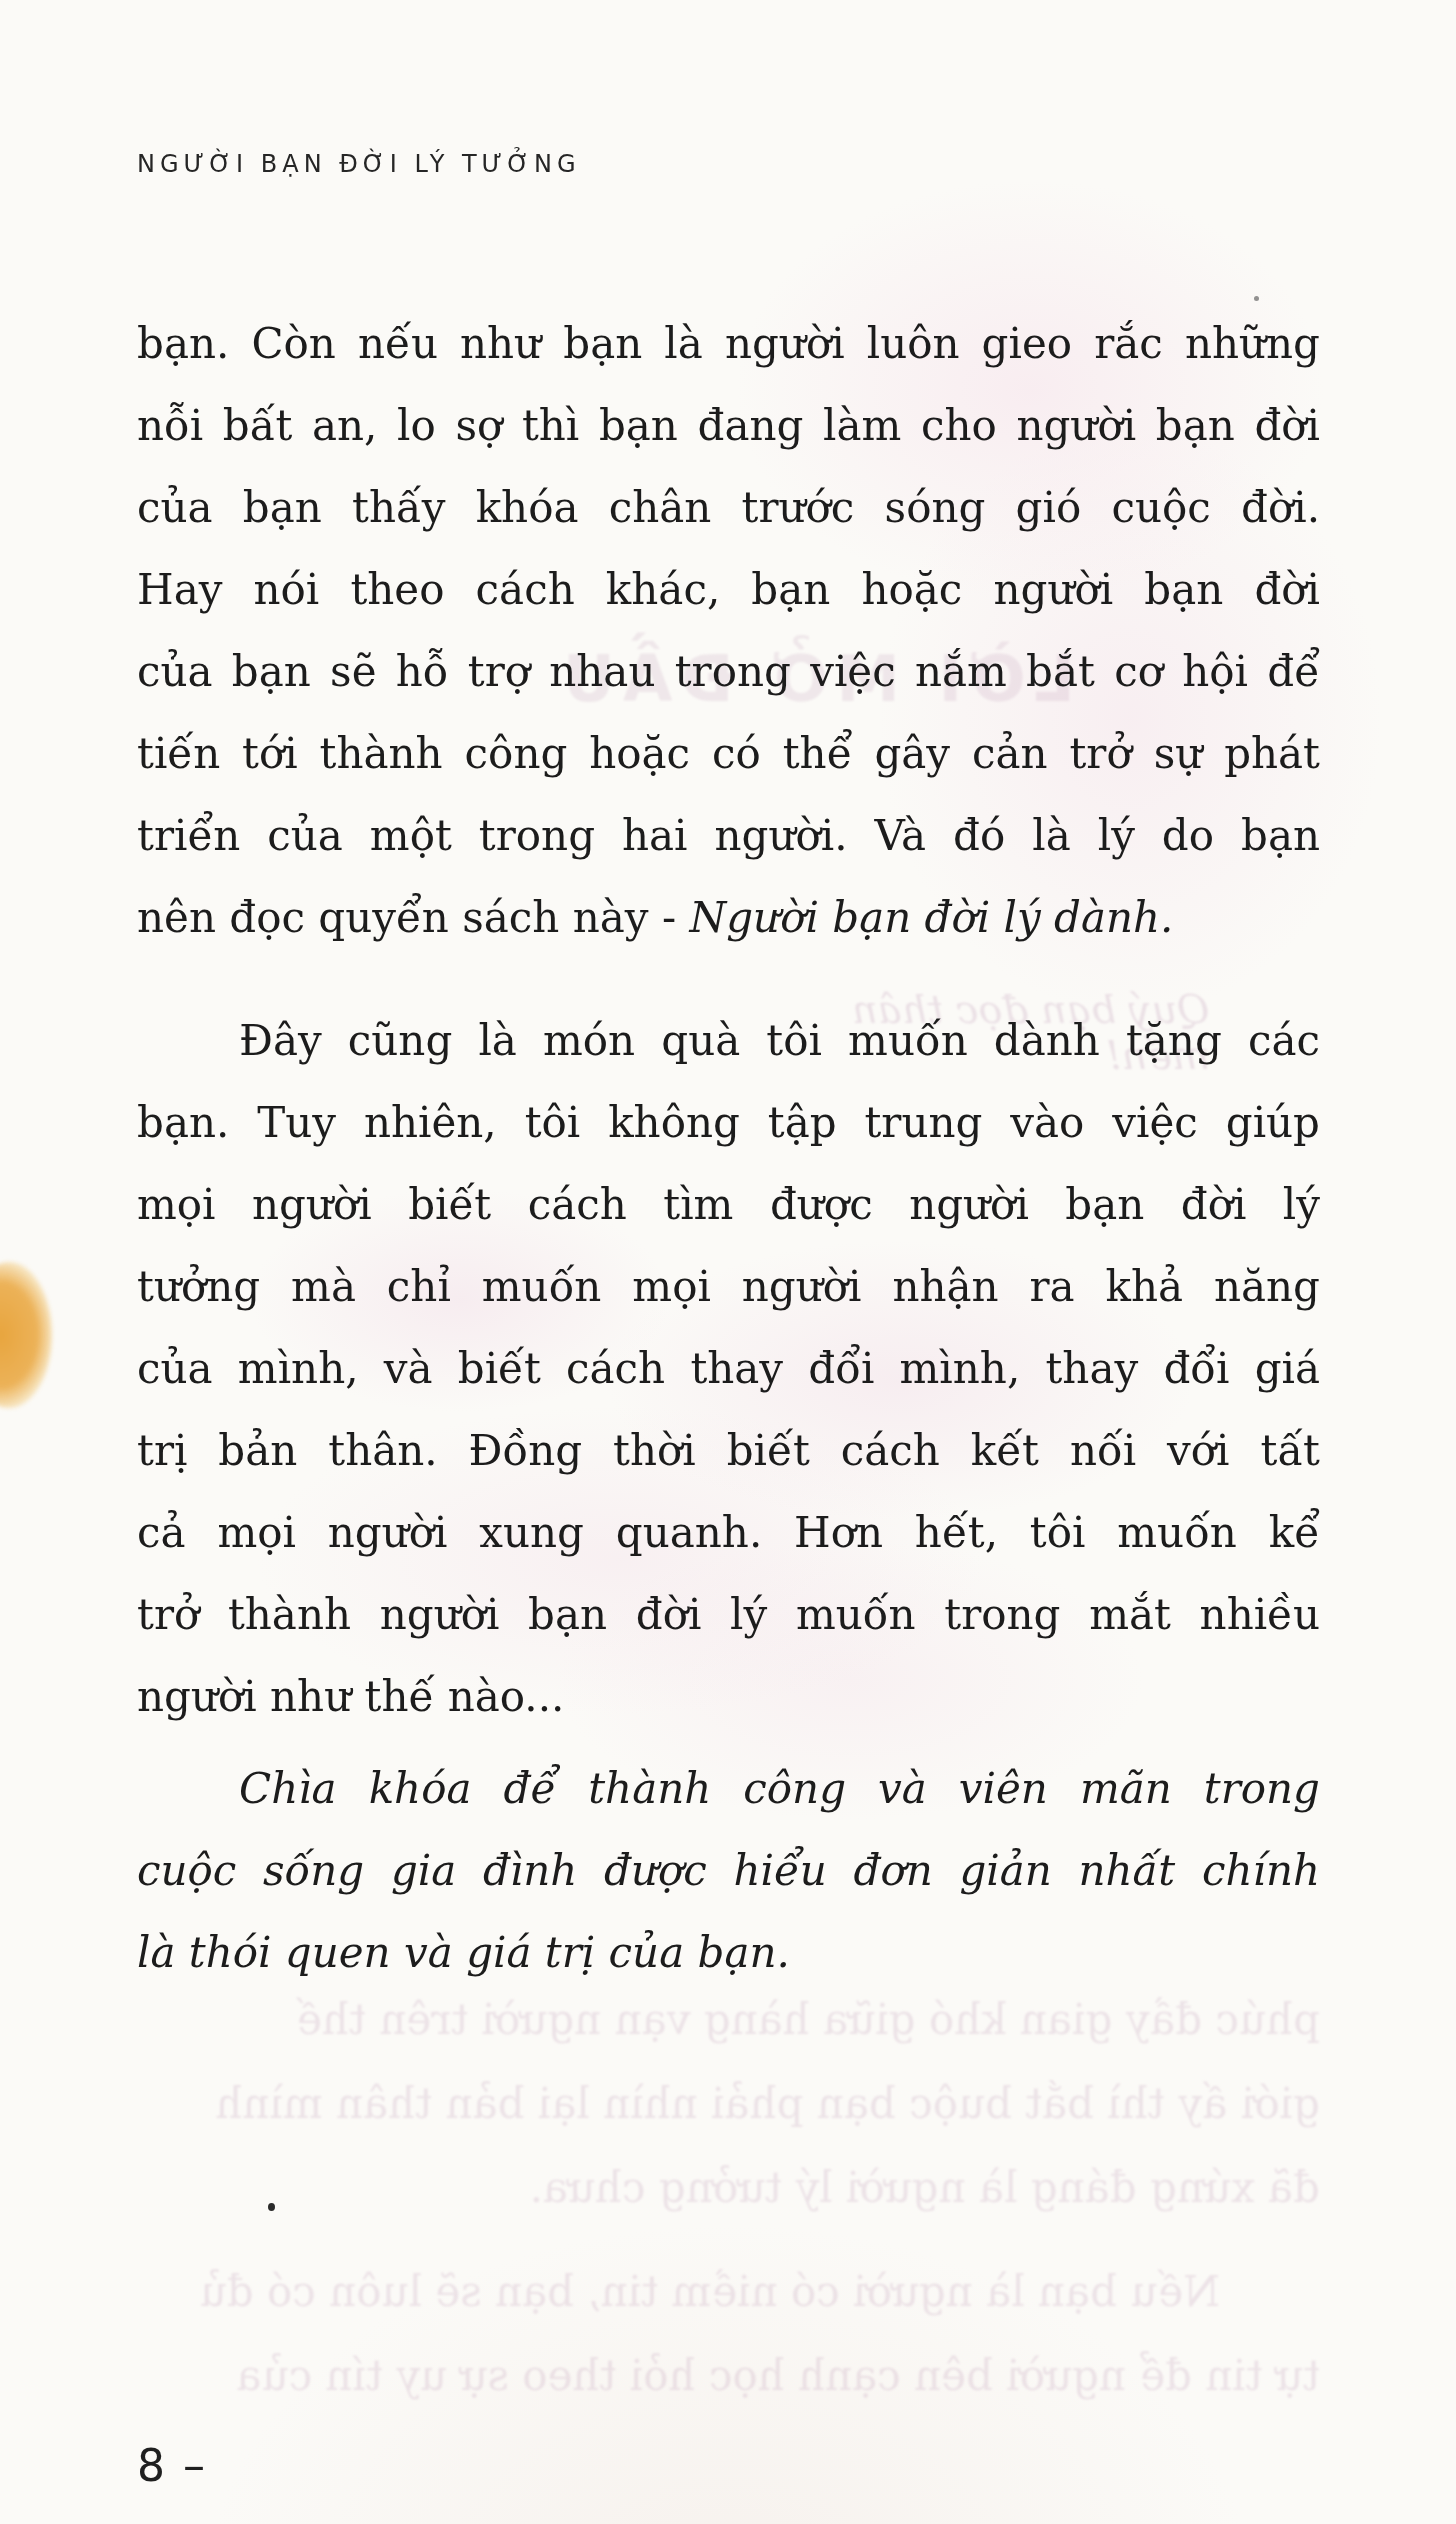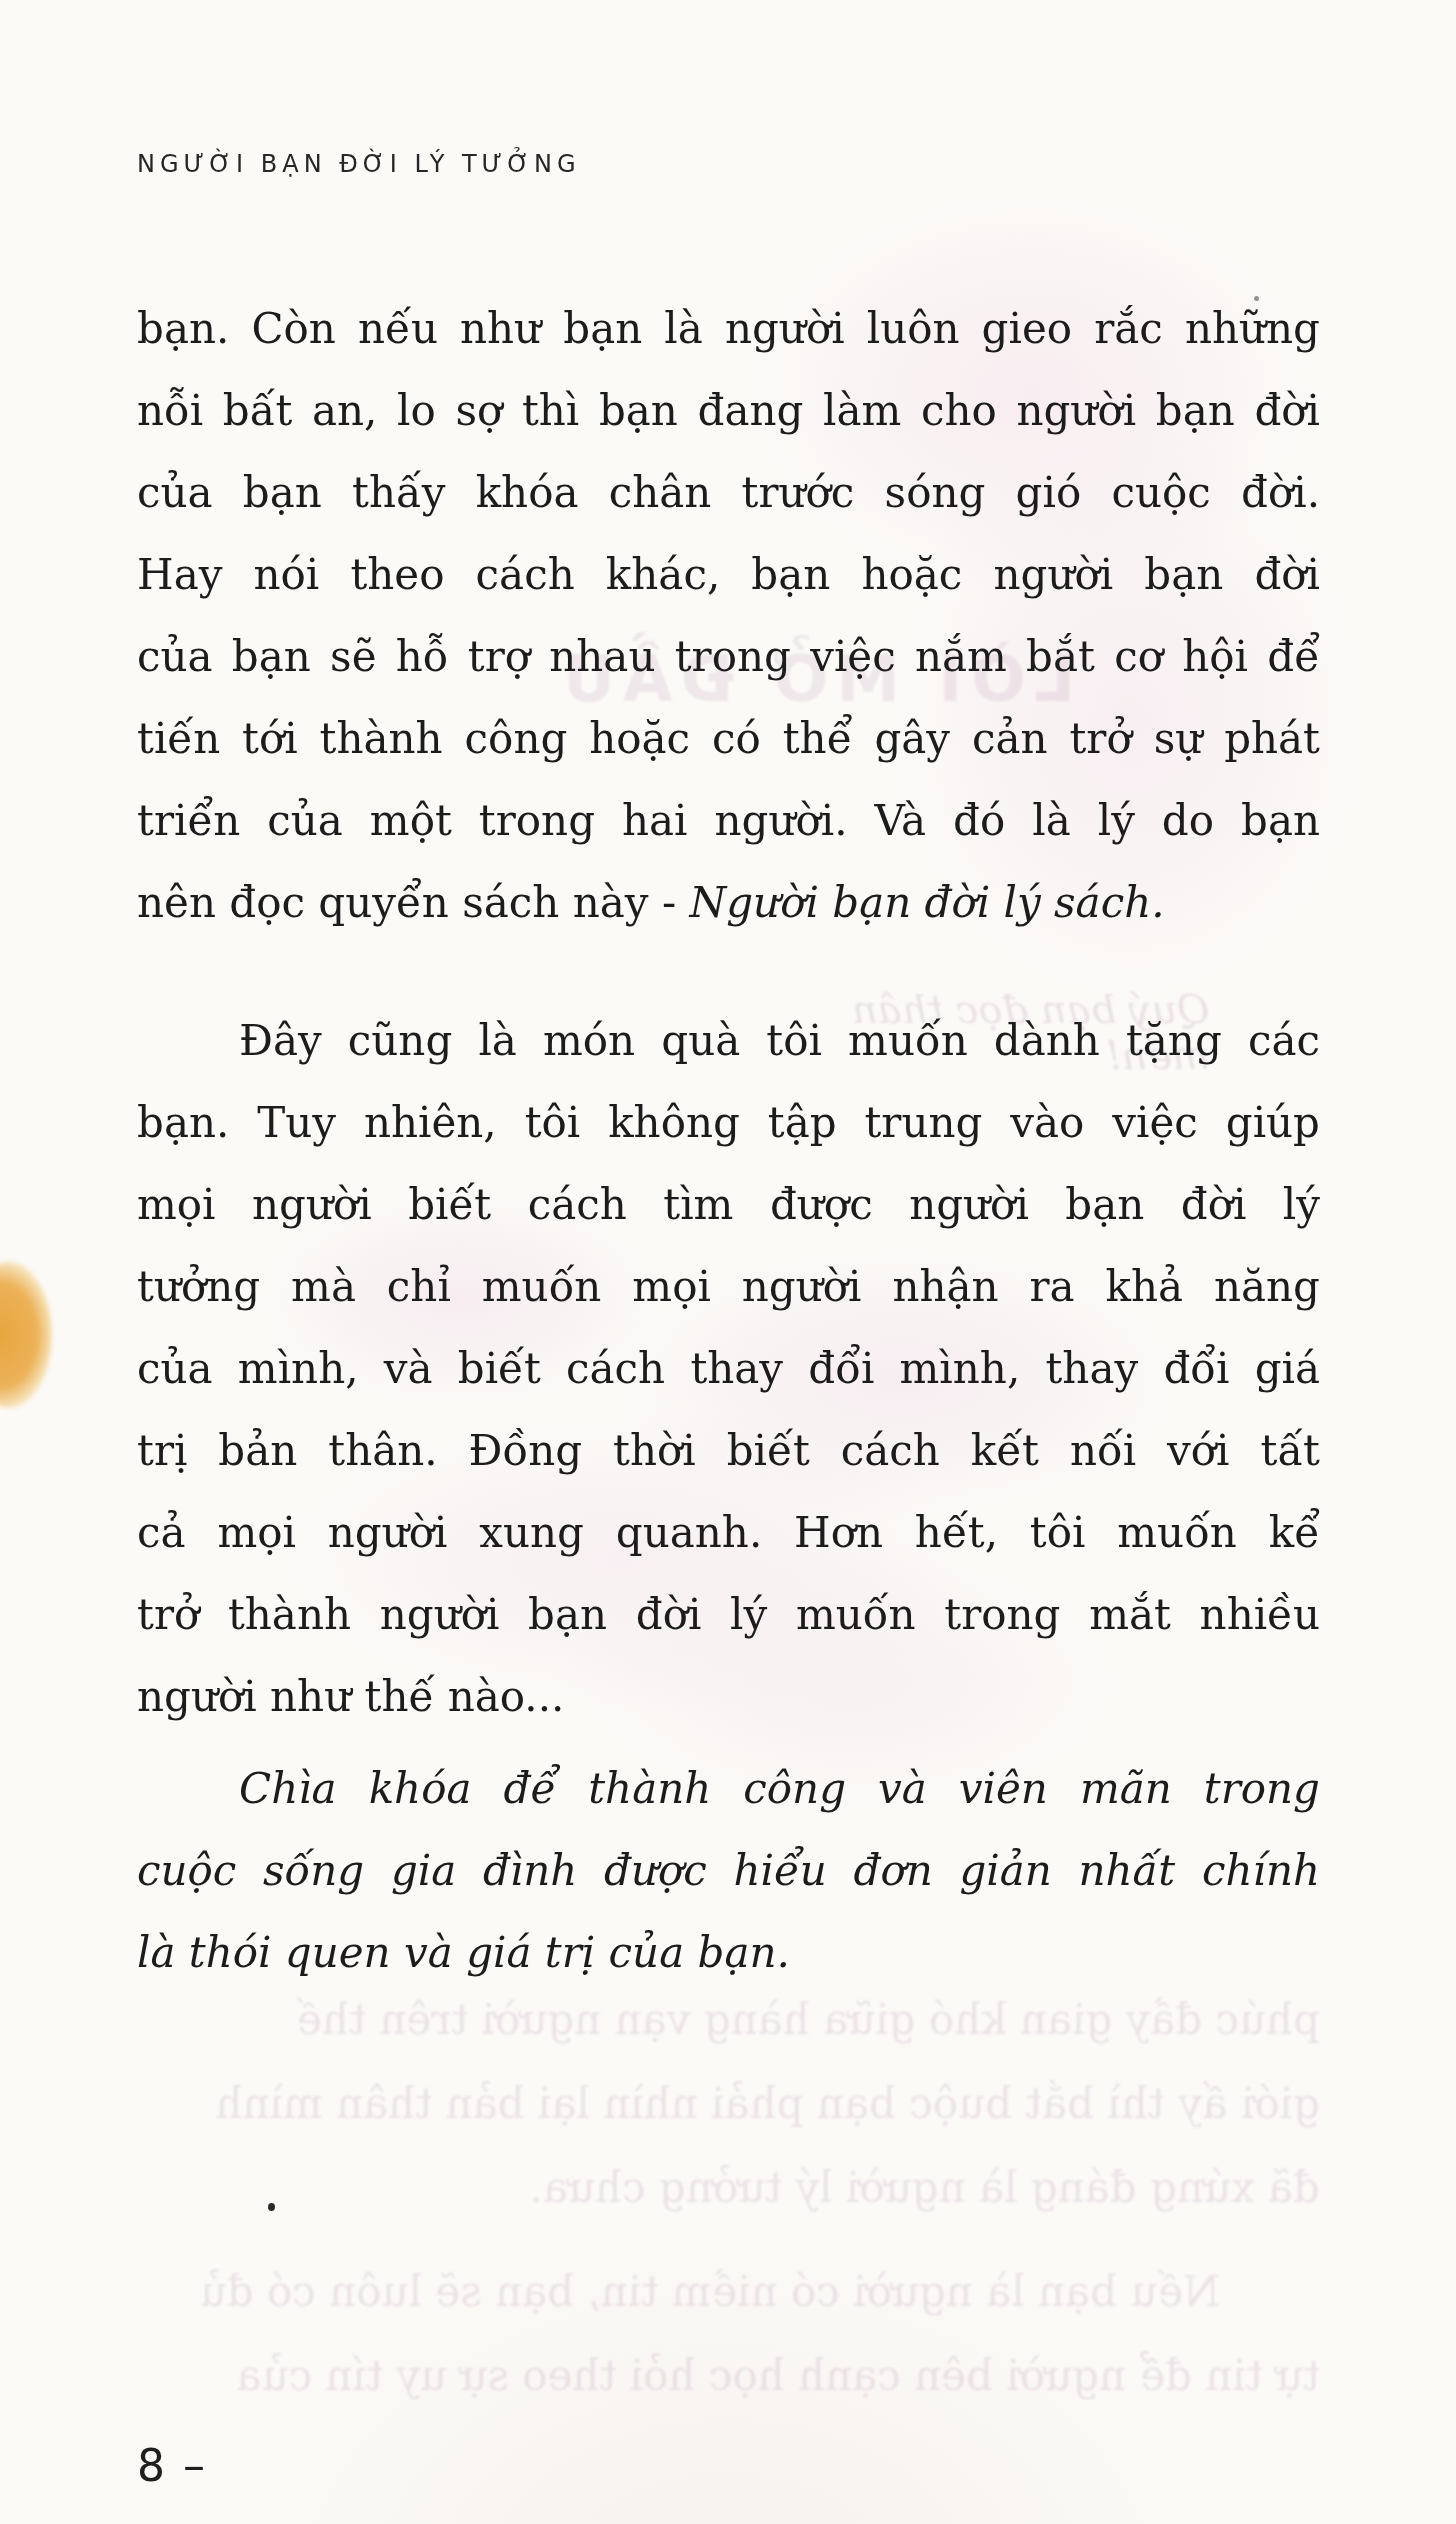--- a/index.html
+++ b/index.html
@@ -66,29 +66,29 @@
 <body>
 
 <div id="page" data-interactable="false">
 
   <div class="ghost ghost-heading" data-interactable="false">LỜI MỞ ĐẦU</div>
 
   <div class="ghost ghost-greeting" data-interactable="false">Quý bạn đọc thân mến!</div>
 
   <div class="hdr" data-interactable="false">NGƯỜI BẠN ĐỜI LÝ TƯỞNG</div>
 
-  <div class="col" style="top:288px" data-interactable="false">
+  <div class="col" style="top:303px" data-interactable="false">
     <div class="bl" data-interactable="false">bạn. Còn nếu như bạn là người luôn gieo rắc những</div>
     <div class="bl" data-interactable="false">nỗi bất an, lo sợ thì bạn đang làm cho người bạn đời</div>
     <div class="bl" data-interactable="false">của bạn thấy khóa chân trước sóng gió cuộc đời.</div>
     <div class="bl" data-interactable="false">Hay nói theo cách khác, bạn hoặc người bạn đời</div>
     <div class="bl" data-interactable="false">của bạn sẽ hỗ trợ nhau trong việc nắm bắt cơ hội để</div>
     <div class="bl" data-interactable="false">tiến tới thành công hoặc có thể gây cản trở sự phát</div>
     <div class="bl" data-interactable="false">triển của một trong hai người. Và đó là lý do bạn</div>
-    <div class="bl endline" data-interactable="false"><span data-interactable="false">nên đọc quyển sách này - </span><span class="ital" data-interactable="false">Người bạn đời lý sách.</span></div>
+    <div class="bl endline" data-interactable="false"><span data-interactable="false">nên đọc quyển sách này - </span><span class="ital" data-interactable="false">Người bạn đời lý dành.</span></div>
   </div>
 
   <div class="col" style="top:1000px" data-interactable="false">
     <div class="bl indent" data-interactable="false">Đây cũng là món quà tôi muốn dành tặng các</div>
     <div class="bl" data-interactable="false">bạn. Tuy nhiên, tôi không tập trung vào việc giúp</div>
     <div class="bl" data-interactable="false">mọi người biết cách tìm được người bạn đời lý</div>
     <div class="bl" data-interactable="false">tưởng mà chỉ muốn mọi người nhận ra khả năng</div>
     <div class="bl" data-interactable="false">của mình, và biết cách thay đổi mình, thay đổi giá</div>
     <div class="bl" data-interactable="false">trị bản thân. Đồng thời biết cách kết nối với tất</div>
     <div class="bl" data-interactable="false">cả mọi người xung quanh. Hơn hết, tôi muốn kể</div>

